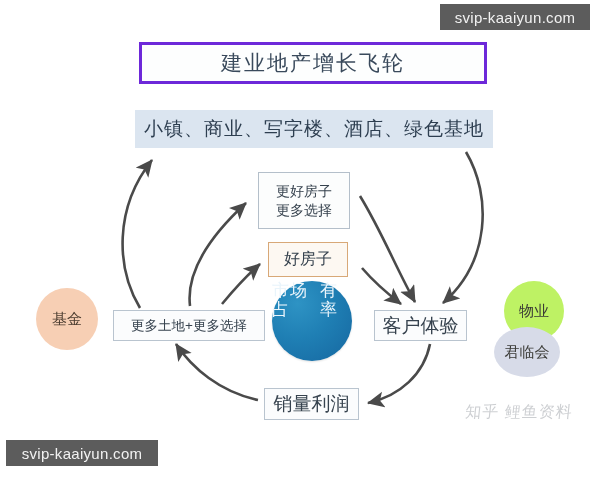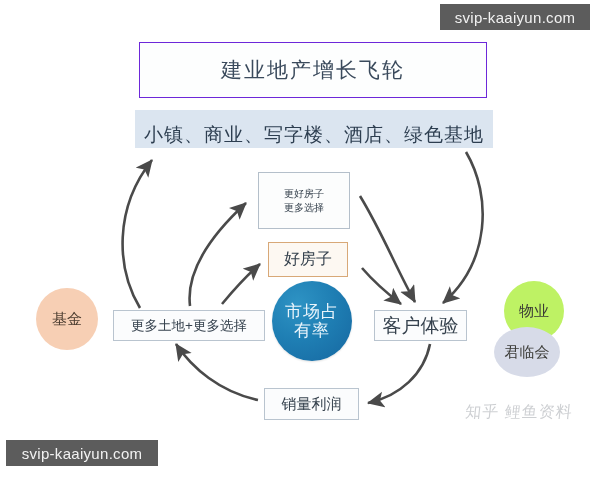--- a/index.html
+++ b/index.html
@@ -17,22 +17,22 @@
     background: #ffffff;
     overflow: hidden;
   }
 
   
   .title-box {
     position: absolute;
     left: 139px;
     top: 42px;
     width: 348px;
-    height: 56px;
-    border: 1px solid #6d28d9;
+    height: 42px;
+    border: 3px solid #6d28d9;
     background: #fdfefe;
     display: flex;
     align-items: center;
     justify-content: center;
     box-sizing: border-box;
   }
   .title-box span {
     font-size: 21px;
     color: #3a4a5c;
     letter-spacing: 2px;
@@ -40,21 +40,21 @@
 
   
   .banner {
     position: absolute;
     left: 135px;
     top: 110px;
     width: 358px;
     height: 38px;
     background: #dbe5f0;
     display: flex;
-    align-items: flex-end;
+    align-items: center;
     justify-content: center;
     box-sizing: border-box;
   }
   .banner span {
     font-size: 19px;
     color: #2d3e50;
     letter-spacing: 1px;
   }
 
   
@@ -78,21 +78,21 @@
     background: #fdf8f2;
   }
 
   #node-better-house {
     left: 258px;
     top: 172px;
     width: 92px;
     height: 57px;
     flex-direction: column;
     line-height: 1.32;
-    font-size: 10px;
+    font-size: 14px;
   }
   #node-good-house {
     left: 268px;
     top: 242px;
     width: 80px;
     height: 35px;
     font-size: 16px;
   }
   #node-more-land {
     left: 113px;
@@ -106,35 +106,34 @@
     top: 310px;
     width: 93px;
     height: 31px;
     font-size: 19px;
   }
   #node-sales-profit {
     left: 264px;
     top: 388px;
     width: 95px;
     height: 32px;
-    font-size: 15px;
+    font-size: 19px;
   }
 
   
   .center-circle {
     position: absolute;
     left: 272px;
     top: 281px;
     width: 80px;
     height: 80px;
     border-radius: 50%;
     background: radial-gradient(circle at 32% 28%, #2e93c4 0%, #1f7fb4 45%, #1667a0 100%);
     display: flex;
-    flex-direction: column;
-    align-items: center;
+    flex-direction: row;
     justify-content: center;
     color: #e9f4fb;
     font-size: 17px;
     line-height: 1.12;
     letter-spacing: 1px;
     box-shadow: 0 1px 2px rgba(0,0,0,0.12);
   }
 
   
   .side-circle {

